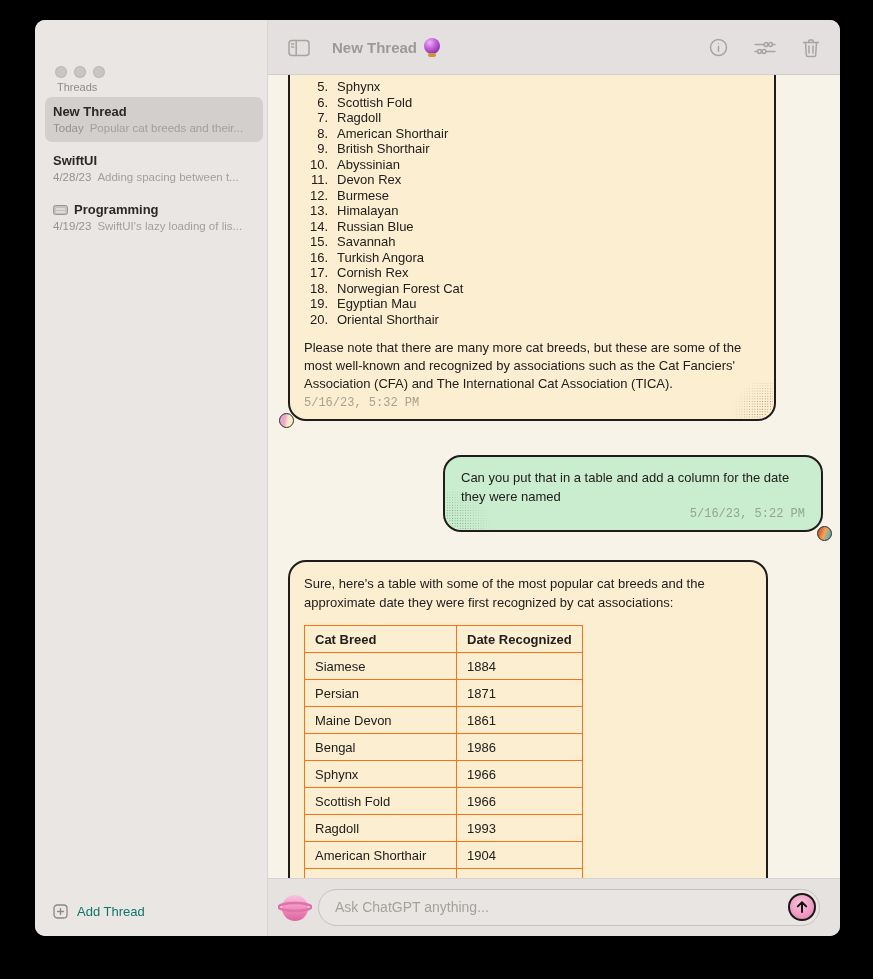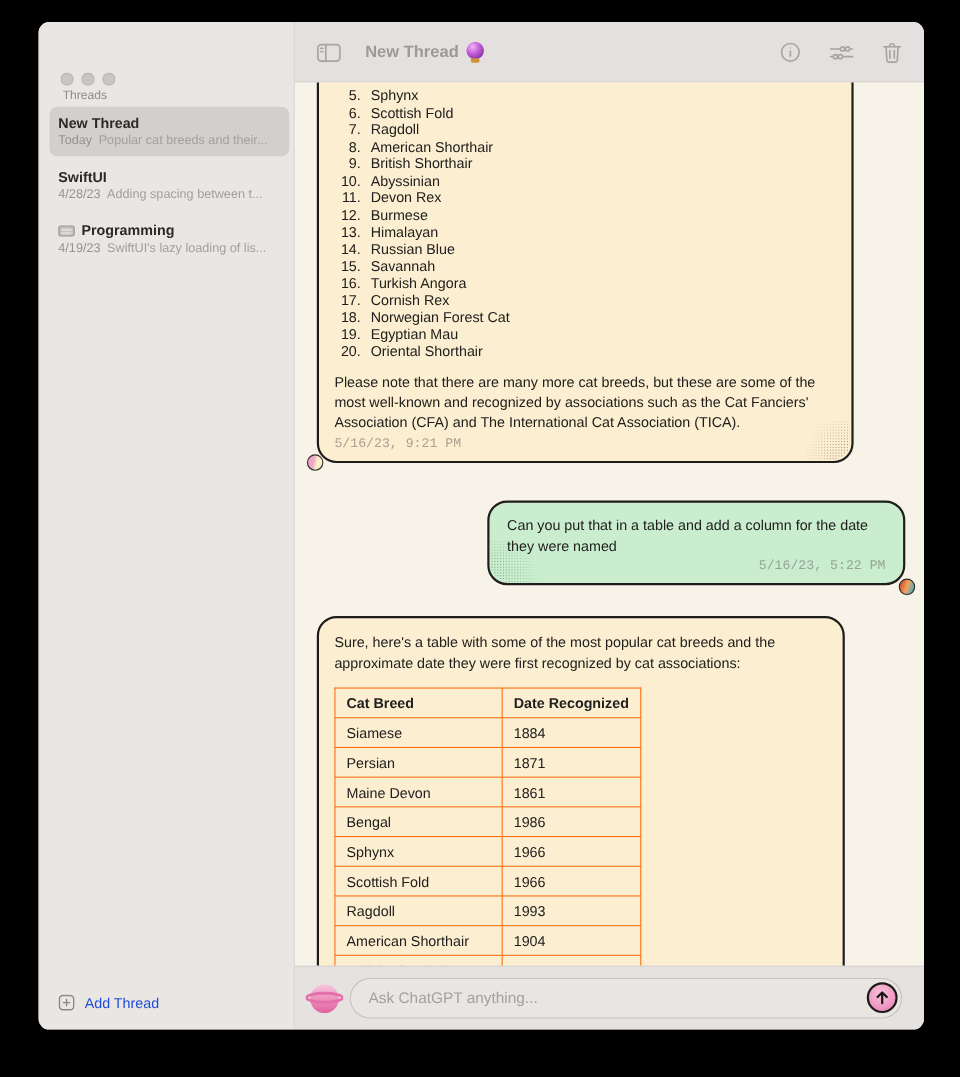--- a/index.html
+++ b/index.html
@@ -23,21 +23,21 @@
   .thread { padding:7px 8px 8px 8px; border-radius:7px; margin-bottom:4px; }
   .thread.selected { background:#d2cfcc; }
   .thread-title { font-size:13px; font-weight:700; color:#2a2927; display:flex; align-items:center; gap:6px; }
   .thread-sub { margin-top:3px; font-size:11.5px; color:#a3a09c; white-space:nowrap; overflow:hidden; }
   .thread-sub .date { color:#96938f; margin-right:6px; }
   .kbd-icon { display:inline-block; width:15px; height:10px; background:#c4c1be;
               border:1px solid #989document59; border:1px solid #999693; border-radius:2.5px; position:relative; }
   .kbd-icon::after { content:""; position:absolute; left:2px; right:2px; top:2px; height:2px;
               background:#dedbd8; box-shadow:0 3px 0 #dedbd8; }
   .add-thread { position:absolute; left:10px; bottom:12px; display:flex; align-items:center;
-                gap:9px; color:#1d4ed8; font-size:13px; padding:5px 8px; }
+                gap:9px; color:#0f766e; font-size:13px; padding:5px 8px; }
 
   
   .main { position:absolute; left:233px; top:0; width:572px; height:100%; }
 
   .titlebar { position:absolute; left:0; top:0; width:100%; height:55px; background:#e3e0df;
               border-bottom:1px solid #d1cecb; }
   .tb-left { position:absolute; left:20px; top:0; height:55px; display:flex; align-items:center; gap:22px; }
   .tb-title { display:flex; align-items:center; gap:7px; font-size:15px; font-weight:600; color:#9c9996; }
   .crystal-ball { display:inline-block; width:16px; height:19px; position:relative; }
   .crystal-ball i { position:absolute; left:0; top:0; width:16px; height:16px; border-radius:50%;
@@ -272,21 +272,21 @@
                 <div class="row">
                 <span class="num">19.</span>
                 <span>Egyptian Mau</span>
               </div>
                 <div class="row">
                 <span class="num">20.</span>
                 <span>Oriental Shorthair</span>
               </div>
               </div>
             <div class="note">Please note that there are many more cat breeds, but these are some of the most well-known and recognized by associations such as the Cat Fanciers' Association (CFA) and The International Cat Association (TICA).</div>
-            <div class="stamp">5/16/23, 9:21 PM</div>
+            <div class="stamp">5/16/23, 5:32 PM</div>
             <div class="speck speck-br"></div>
           </div>
           <div class="mini-avatar av-asst"></div>
         </div>
 
         <div class="bubble-wrap wrap2 user">
           <div class="bubble">
             <div class="user-text">Can you put that in a table and add a column for the date they were named</div>
             <div class="stamp-green">5/16/23, 5:22 PM</div>
             <div class="speck speck-bl"></div>

